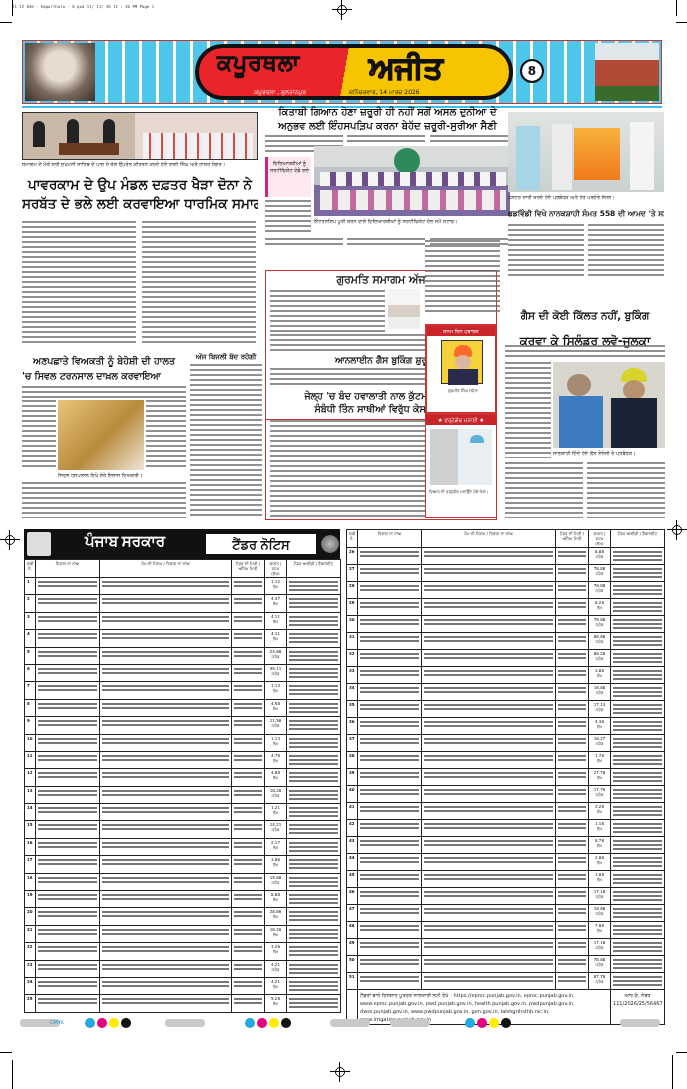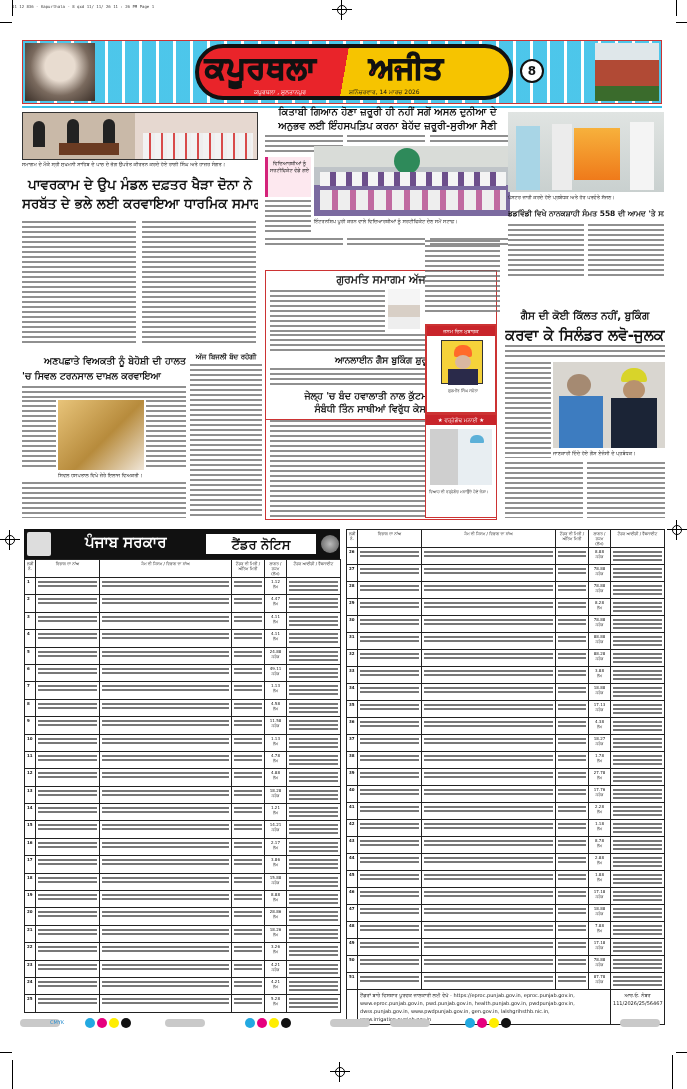--- a/index.html
+++ b/index.html
@@ -10,37 +10,37 @@
   .reg::before { content: ""; position: absolute; left: 9px; top: 0; width: 1px; height: 20px; background: #000; }
   .reg::after { content: ""; position: absolute; left: 0; top: 9px; width: 20px; height: 1px; background: #000; }
   .reg .c { position: absolute; left: 5px; top: 5px; width: 10px; height: 10px; border: 1px solid #000; border-radius: 50%; }
 
   
   .masthead { position: absolute; left: 22px; top: 40px; width: 640px; height: 64px; border: 1px solid #c33; background: #fff; overflow: hidden; }
   .mast-bg { position: absolute; inset: 0; background: repeating-linear-gradient(90deg, #39c0e8 0 14px, #ffffff 14px 17px); opacity: .9; }
   .mast-photo-left { position: absolute; left: 2px; top: 2px; width: 70px; height: 58px; background: radial-gradient(circle at 50% 40%, #e8dcd0 0 30%, #7a6a5e 60%, #3a2f28 100%); }
   .mast-photo-right { position: absolute; right: 2px; top: 2px; width: 64px; height: 58px; background: linear-gradient(180deg,#dfe7ea 0 30%, #b14a35 30% 75%, #3a6b2c 75%); }
   .mast-pill { position: absolute; left: 172px; top: 3px; width: 318px; height: 56px; border-radius: 28px; border: 4px solid #111; background: linear-gradient(100deg,#e9242a 0 47%, #f6c400 47% 100%); overflow: hidden; }
-  .mast-title-1 { position: absolute; left: 6px; top: 2px; font-size: 30px; font-weight: bold; color: #fff; -webkit-text-stroke: 1.5px #111; letter-spacing: 1px; }
+  .mast-title-1 { position: absolute; left: 18px; top: 2px; font-size: 22px; font-weight: normal; color: #fff; -webkit-text-stroke: 1.5px #111; letter-spacing: 1px; }
   .mast-title-2 { position: absolute; left: 170px; top: 2px; font-size: 30px; font-weight: bold; color: #e9242a; -webkit-text-stroke: 1.5px #111; }
   .mast-sub-1 { position: absolute; left: 55px; top: 40px; font-size: 6px; color: #fff; }
   .mast-sub-2 { position: absolute; left: 150px; top: 40px; font-size: 6px; color: #111; }
   .mast-page { position: absolute; left: 497px; top: 18px; width: 24px; height: 24px; border: 2px solid #111; border-radius: 50%; background: #fff; font-size: 12px; font-weight: bold; text-align: center; line-height: 20px; }
   .mast-rule { position: absolute; left: 22px; top: 106px; width: 640px; height: 2px; background: #39c0e8; }
 
   
   .txt { background-image: repeating-linear-gradient(180deg, #6b6b6b 0 2px, transparent 2px 5px); opacity: .75; }
   .headline { font-family: "DejaVu Sans", sans-serif; color: #111; font-weight: bold; text-align: center; white-space: nowrap; overflow: hidden; }
   .caption { font-size: 5px; color: #222; line-height: 7px; }
   .photo { position: absolute; overflow: hidden; }
   .box { position: absolute; }
 
   
   .tender { position: absolute; left: 24px; top: 529px; width: 640px; height: 482px; }
-  .tender-head { position: absolute; left: 0; top: 0; width: 316px; height: 30px; background: #111; border: 1px solid #111; }
+  .tender-head { position: absolute; left: 0; top: 0; width: 316px; height: 30px; background: #111; border: 1px solid #111; font-family: Liberation Serif, serif; }
   .th-emblem { position: absolute; left: 2px; top: 2px; width: 24px; height: 24px; background: #ddd; border-radius: 2px; }
   .th-title { position: absolute; left: 60px; top: 3px; font-size: 15px; color: #fff; font-weight: bold; }
   .th-notice { position: absolute; left: 180px; top: 3px; width: 112px; height: 22px; background: #fff; color: #111; font-size: 13px; font-weight: bold; text-align: center; line-height: 22px; border: 1px solid #111; }
   .th-seal { position: absolute; left: 296px; top: 5px; width: 18px; height: 18px; background: radial-gradient(circle,#bbb,#555); border-radius: 50%; }
   table.tt { position: absolute; border-collapse: collapse; font-size: 4px; table-layout: fixed; }
   table.tt td, table.tt th { border: 1px solid #222; padding: 1px 2px; vertical-align: top; overflow: hidden; }
   table.tt th { font-weight: normal; text-align: center; height: 16px; }
   table.tt td.num { text-align: left; font-weight: bold; }
   table.tt td .l { display: block; height: 2px; margin: 2px 0; background: #777; }
   table.tt td.c { text-align: center; }
@@ -150,34 +150,34 @@
 </div>
 
 <div class="box" style="left:425px;top:414px;width:72px;height:104px;border:1px solid #c33;background:#fff">
   <div style="background:#c8242a;color:#fff;font-size:5.5px;text-align:center;height:10px;line-height:10px">★ ਵਰ੍ਹੇਗੰਢ ਮਨਾਈ ★</div>
   <div style="position:absolute;left:4px;top:14px;width:62px;height:56px;background:linear-gradient(90deg,#cfcfcf 0 45%,#e8eef2 45%)">
     <div style="position:absolute;left:40px;top:6px;width:14px;height:8px;background:#5cb0d8;border-radius:6px 6px 1px 1px"></div>
   </div>
   <div style="position:absolute;left:3px;top:74px;width:64px;font-size:4px;line-height:6px">ਵਿਆਹ ਦੀ ਵਰ੍ਹੇਗੰਢ ਮਨਾਉਂਦੇ ਹੋਏ ਜੋੜਾ।</div>
 </div>
 
-<div class="headline" style="position:absolute;left:22px;top:355px;width:164px;font-size:9.5px;text-align:right">ਅਣਪਛਾਤੇ ਵਿਅਕਤੀ ਨੂੰ ਬੇਹੋਸ਼ੀ ਦੀ ਹਾਲਤ</div>
+<div class="headline" style="position:absolute;left:22px;top:355px;width:164px;font-size:9.5px;text-align:center">ਅਣਪਛਾਤੇ ਵਿਅਕਤੀ ਨੂੰ ਬੇਹੋਸ਼ੀ ਦੀ ਹਾਲਤ</div>
 <div class="headline" style="position:absolute;left:22px;top:370px;width:164px;font-size:9.5px;text-align:left">'ਚ ਸਿਵਲ ਟਰਨਸਾਲ ਦਾਖ਼ਲ ਕਰਵਾਇਆ</div>
 <div class="txt box" style="left:22px;top:386px;width:164px;height:12px"></div>
 <div class="txt box" style="left:22px;top:400px;width:34px;height:70px"></div>
 <div class="photo" style="left:58px;top:400px;width:86px;height:70px;background:linear-gradient(135deg,#e8c47a,#b78b3c 55%,#f0e6d8)"></div>
 <div class="txt box" style="left:146px;top:400px;width:40px;height:70px"></div>
 <div class="caption" style="position:absolute;left:58px;top:472px;width:86px">ਸਿਵਲ ਹਸਪਤਾਲ ਵਿਖੇ ਜ਼ੇਰੇ ਇਲਾਜ ਵਿਅਕਤੀ।</div>
 <div class="txt box" style="left:22px;top:482px;width:164px;height:36px"></div>
 
 <div class="headline" style="position:absolute;left:190px;top:353px;width:72px;font-size:7px">ਅੱਜ ਬਿਜਲੀ ਬੰਦ ਰਹੇਗੀ</div>
 <div class="txt box" style="left:190px;top:364px;width:72px;height:154px"></div>
 
 <div class="headline" style="position:absolute;left:505px;top:309px;width:160px;font-size:10.5px">ਗੈਸ ਦੀ ਕੋਈ ਕਿੱਲਤ ਨਹੀਂ, ਬੁਕਿੰਗ</div>
-<div class="headline" style="position:absolute;left:505px;top:326px;width:160px;font-size:15px">ਕਰਵਾ ਕੇ ਸਿਲੰਡਰ ਲਵੋ-ਜੁਲਕਾ</div>
+<div class="headline" style="position:absolute;left:505px;top:334px;width:160px;font-size:12px">ਕਰਵਾ ਕੇ ਸਿਲੰਡਰ ਲਵੋ-ਜੁਲਕਾ</div>
 <div class="txt box" style="left:505px;top:345px;width:160px;height:14px"></div>
 <div class="txt box" style="left:505px;top:362px;width:46px;height:96px"></div>
 <div class="photo" style="left:553px;top:362px;width:112px;height:86px;background:#d9d6d0">
   <div style="position:absolute;left:14px;top:12px;width:24px;height:22px;background:#a58a72;border-radius:50%"></div>
   <div style="position:absolute;left:6px;top:34px;width:44px;height:52px;background:#3d7cc0"></div>
   <div style="position:absolute;left:68px;top:6px;width:26px;height:14px;background:#d8d42a;border-radius:12px 12px 2px 2px"></div>
   <div style="position:absolute;left:70px;top:18px;width:22px;height:20px;background:#b8926e;border-radius:50%"></div>
   <div style="position:absolute;left:58px;top:36px;width:46px;height:50px;background:#1b2436"></div>
 </div>
 <div class="caption" style="position:absolute;left:553px;top:450px;width:112px">ਜਾਣਕਾਰੀ ਦਿੰਦੇ ਹੋਏ ਗੈਸ ਏਜੰਸੀ ਦੇ ਪ੍ਰਬੰਧਕ।</div>

